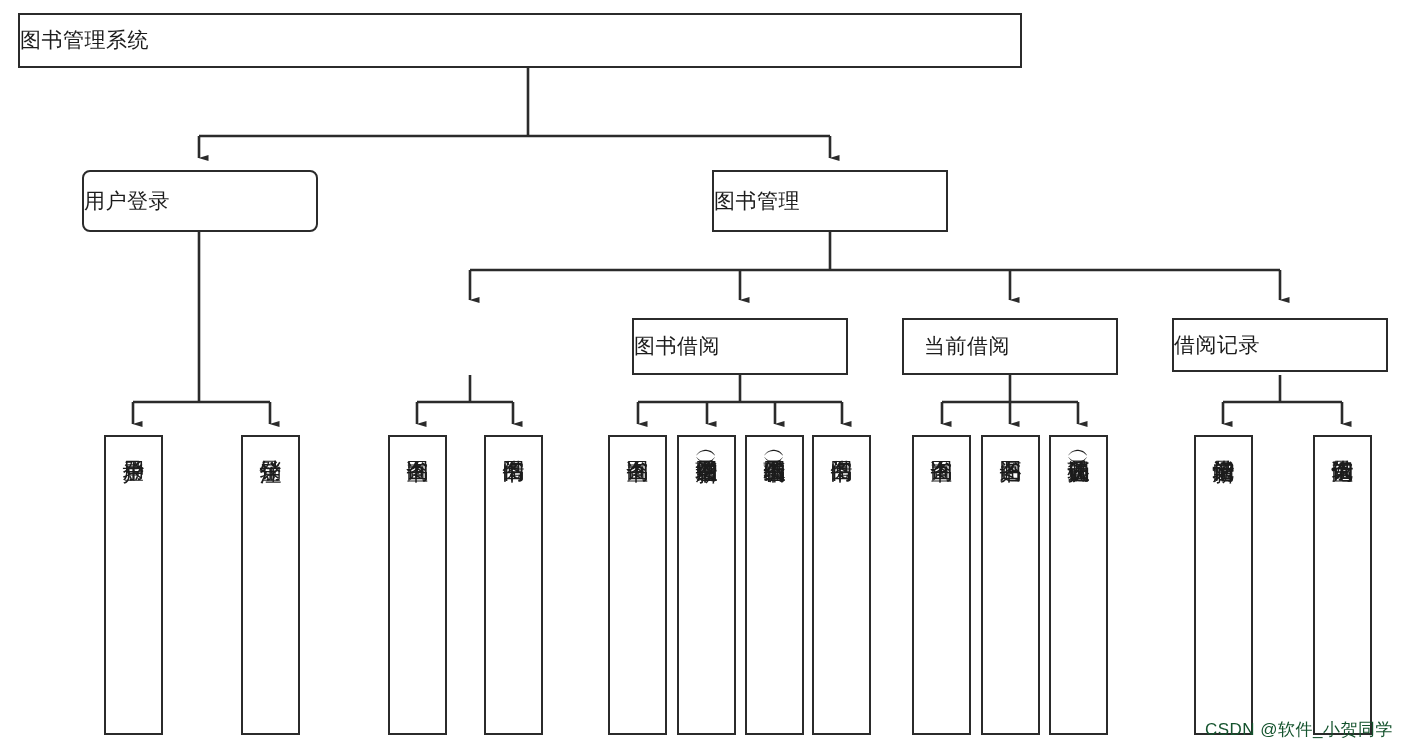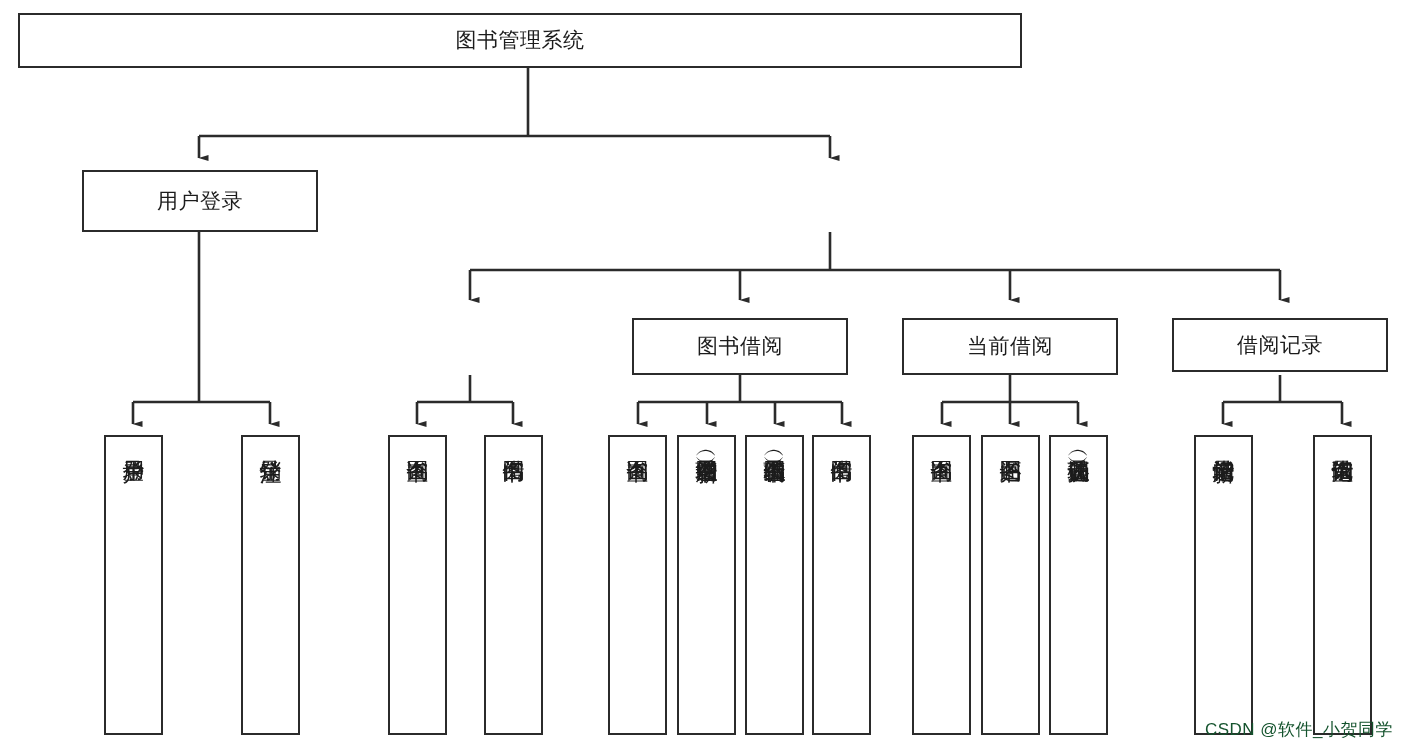--- a/index.html
+++ b/index.html
@@ -28,21 +28,21 @@
     height: 747px;
   }
   
   .node-box {
     position: absolute;
     box-sizing: border-box;
     background: #ffffff;
     border: 2.5px solid #2b2b2b;
     display: flex;
     align-items: center;
-    justify-content: center;
+    justify-content: flex-start;
     z-index: 2;
   }
   .node-label {
     color: #1c1c1c;
     font-size: 21px;
     line-height: 1.15;
     letter-spacing: 0.5px;
     white-space: nowrap;
     user-select: none;
   }
@@ -127,31 +127,34 @@
       <path d="M 1223 402 L 1342 402"></path>
       <path d="M 1223 402 L 1223 424" marker-end="url(#arrow)"></path>
       <path d="M 1342 402 L 1342 424" marker-end="url(#arrow)"></path>
     </g>
   </svg>
 
   <div class="node-box" style="left:18px; top:13px; width:1004px; height:55px;">
     <span class="node-label">图书管理系统</span>
   </div>
 
-  <div class="node-box" style="left:82px; top:170px; width:236px; height:62px;">
+  <div class="node-box" style="left:82px; top:170px; width:236px; height:62px;border-radius:8px;">
     <span class="node-label">用户登录</span>
   </div>
 
+  <div class="node-box" style="left:712px; top:170px; width:236px; height:62px;">
+    <span class="node-label">图书管理</span>
+  </div>
 
 
   <div class="node-box" style="left:632px; top:318px; width:216px; height:57px;">
     <span class="node-label">图书借阅</span>
   </div>
 
-  <div class="node-box" style="left:902px; top:318px; width:216px; height:57px;">
+  <div class="node-box" style="left:902px; top:318px; width:216px; height:57px;padding-left:20px;">
     <span class="node-label">当前借阅</span>
   </div>
 
   <div class="node-box" style="left:1172px; top:318px; width:216px; height:54px;">
     <span class="node-label">借阅记录</span>
   </div>
 
   <div class="node-box leaf-box" style="left:104px; top:435px; width:59px; height:300px;">
     <span class="leaf-label">用户登录</span>
   </div>

